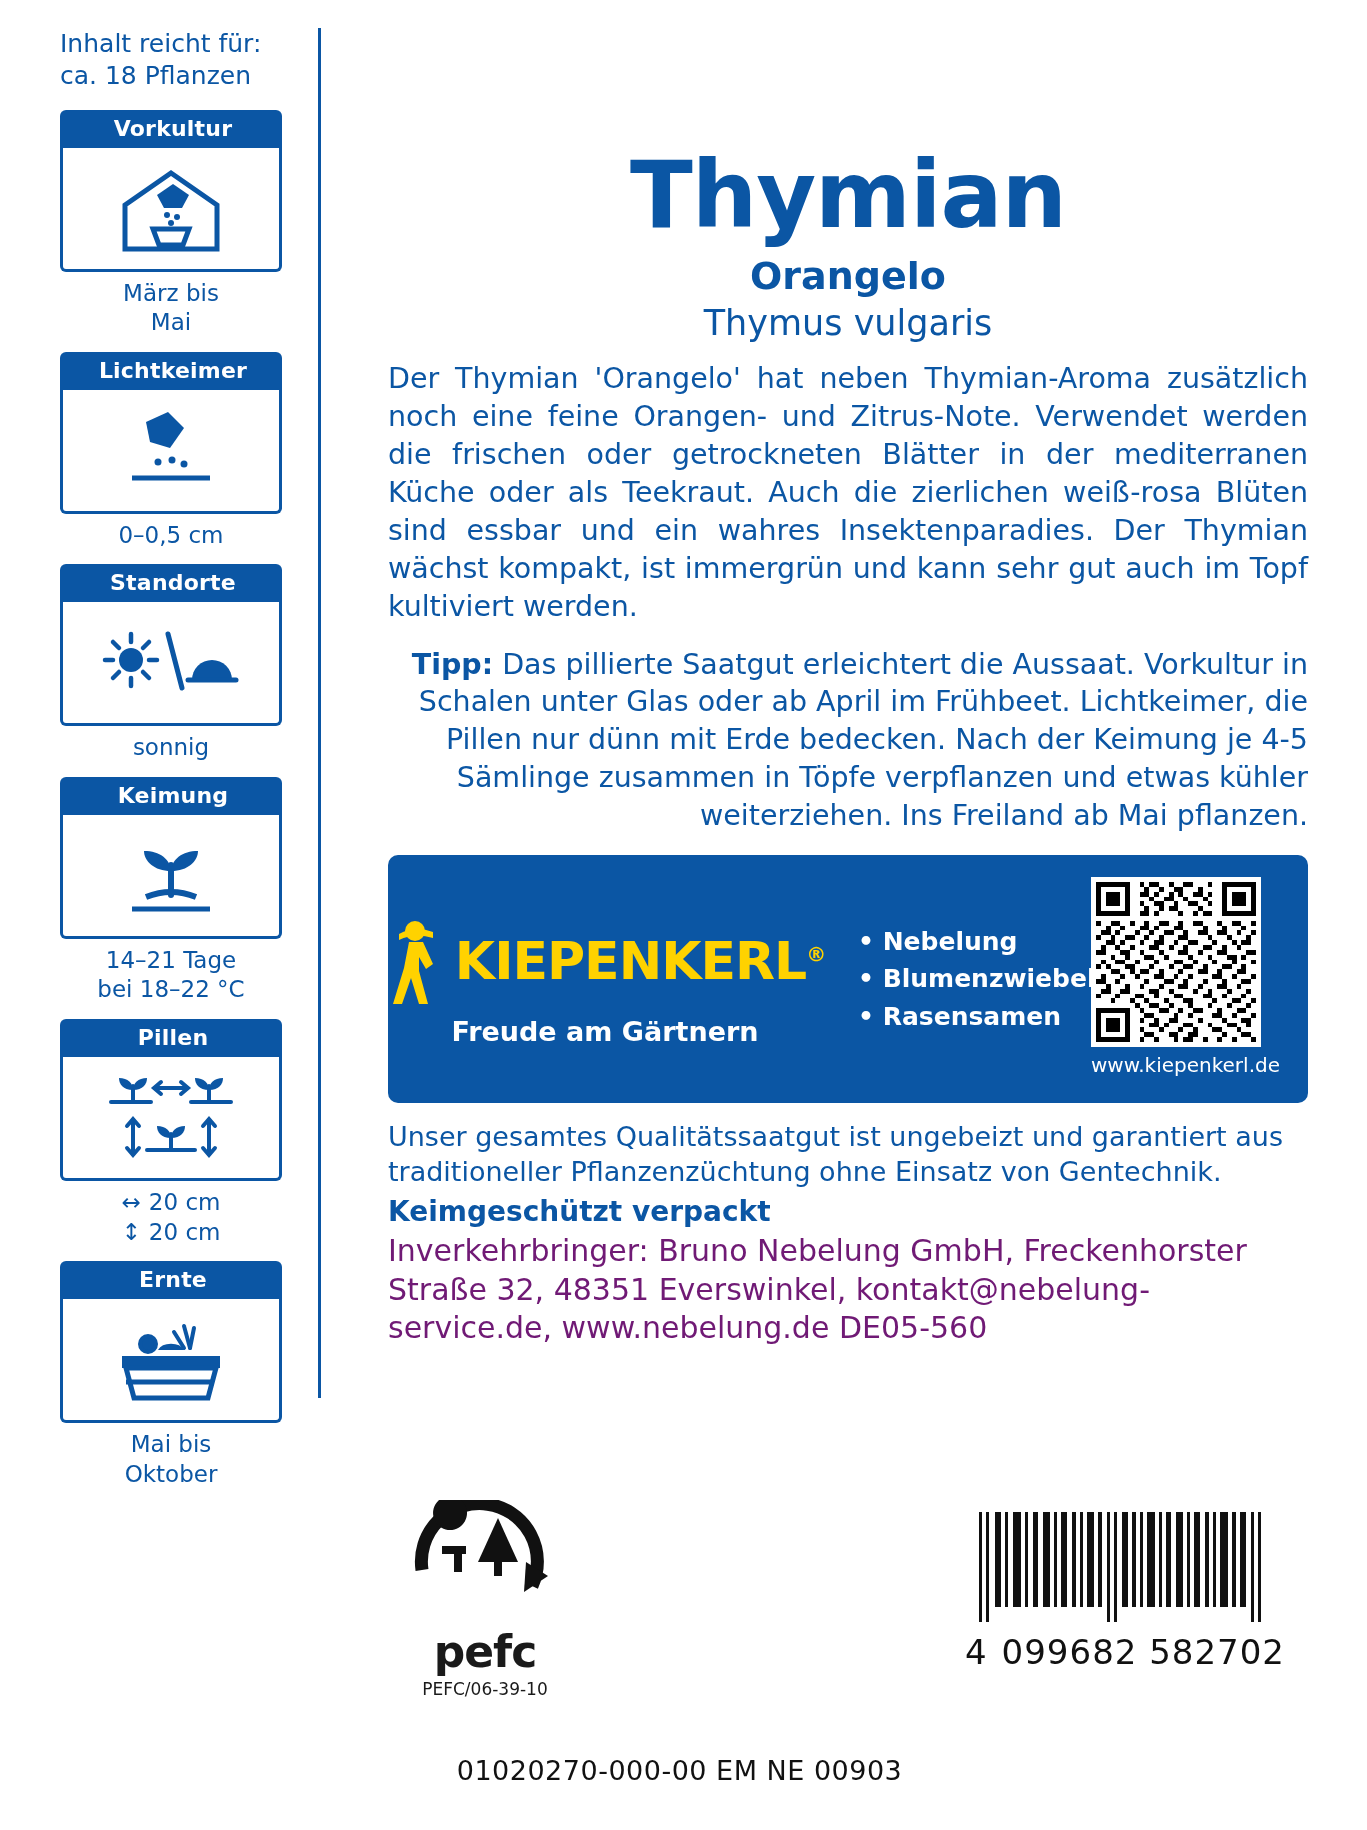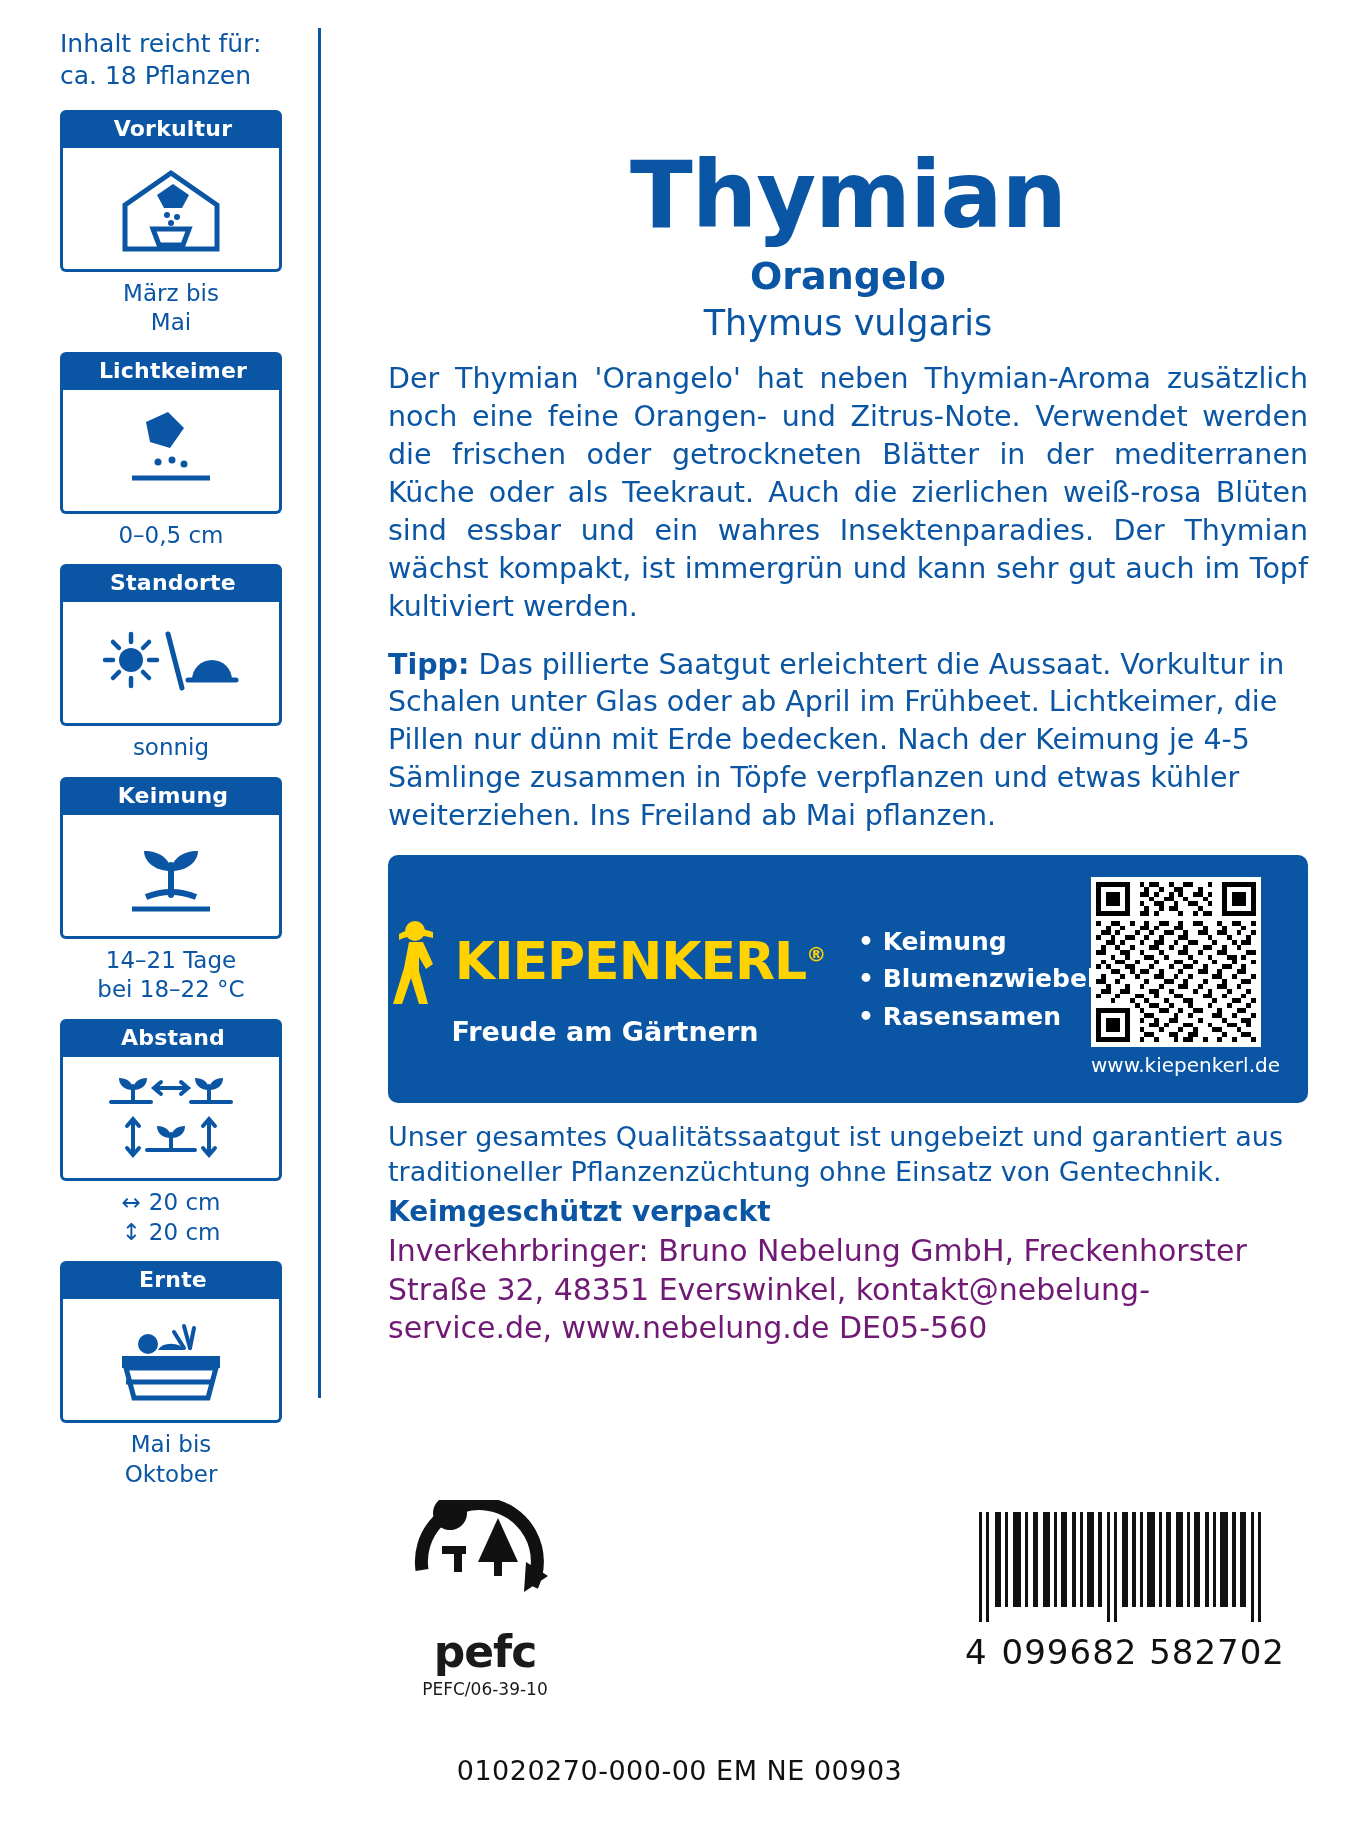--- a/index.html
+++ b/index.html
@@ -104,21 +104,21 @@
     line-height: 1.1;
     margin-bottom: 18px;
   }
   .body-text {
     font-size: 28.5px;
     line-height: 1.33;
     color: #0b56a4;
     text-align: justify;
     margin-bottom: 20px;
   }
-  .body-text.tip { text-align: left; }
+  .body-text.tip { text-align: right; }
   .body-text b { font-weight: bold; }
 
   
   .brand-panel {
     background: #0b56a4;
     border-radius: 10px;
     height: 248px;
     margin-top: 6px;
     position: relative;
     display: flex;
@@ -322,21 +322,21 @@
           <path d="M65 46 C82 46 92 36 92 26 C76 26 66 34 65 46 Z" fill="#0b56a4"></path>
           <path d="M40 72 q25 -10 50 0" fill="none" stroke="#0b56a4" stroke-width="6"></path>
           <line x1="26" y1="84" x2="104" y2="84" stroke="#0b56a4" stroke-width="5"></line>
         </svg>
       </div>
       <div class="icon-caption" style="white-space:pre-line;">14–21 Tage
 bei 18–22 °C</div>
     </div>
 
     <div class="icon-block">
-      <div class="icon-header">Abstand</div>
+      <div class="icon-header">Pillen</div>
       <div class="icon-box">
         <svg width="180" height="110" viewBox="0 0 180 110">
           <g stroke="#0b56a4" stroke-width="4" fill="none" stroke-linecap="round">
 
             <path d="M52 24 l0 16"></path>
               <path d="M52 28 c-10 0 -14 -6 -14 -12 c9 0 14 5 14 12Z" fill="#0b56a4" stroke="none"></path>
             <path d="M52 28 c10 0 14 -6 14 -12 c-9 0 -14 5 -14 12Z" fill="#0b56a4" stroke="none"></path>
             <path d="M128 24 l0 16"></path>
               <path d="M128 28 c-10 0 -14 -6 -14 -12 c9 0 14 5 14 12Z" fill="#0b56a4" stroke="none"></path>
             <path d="M128 28 c10 0 14 -6 14 -12 c-9 0 -14 5 -14 12Z" fill="#0b56a4" stroke="none"></path>
@@ -412,21 +412,21 @@
             <circle cx="30" cy="13" r="10" fill="#ffd200"></circle>
             <path d="M14 16 q16 -9 34 -2 l0 6 q-18 -6 -34 2 Z" fill="#ffd200"></path>
             <path d="M24 24 l14 0 l10 22 l-7 5 l-7 -12 l0 14 l9 33 l-9 0 l-8 -26 l-9 26 l-9 0 l11 -36 Z" fill="#ffd200"></path>
           </svg>
           <div class="brand-word"><span>KIEPENKERL</span><span class="brand-reg">®</span></div>
         </div>
         <div class="brand-slogan">Freude am Gärtnern</div>
       </div>
 
       <div class="brand-list">
-        <div>• Keimung</div>
+        <div>• Nebelung</div>
         <div>• Blumenzwiebeln</div>
         <div>• Rasensamen</div>
       </div>
 
       <div class="brand-qr">
         <div class="qr">
           <svg width="160" height="160" viewBox="0 0 33 33" shape-rendering="crispEdges">
             <rect width="33" height="33" fill="#fff"></rect>
             <g fill="#000">
               <rect x="0" y="0" width="7" height="7"></rect>

